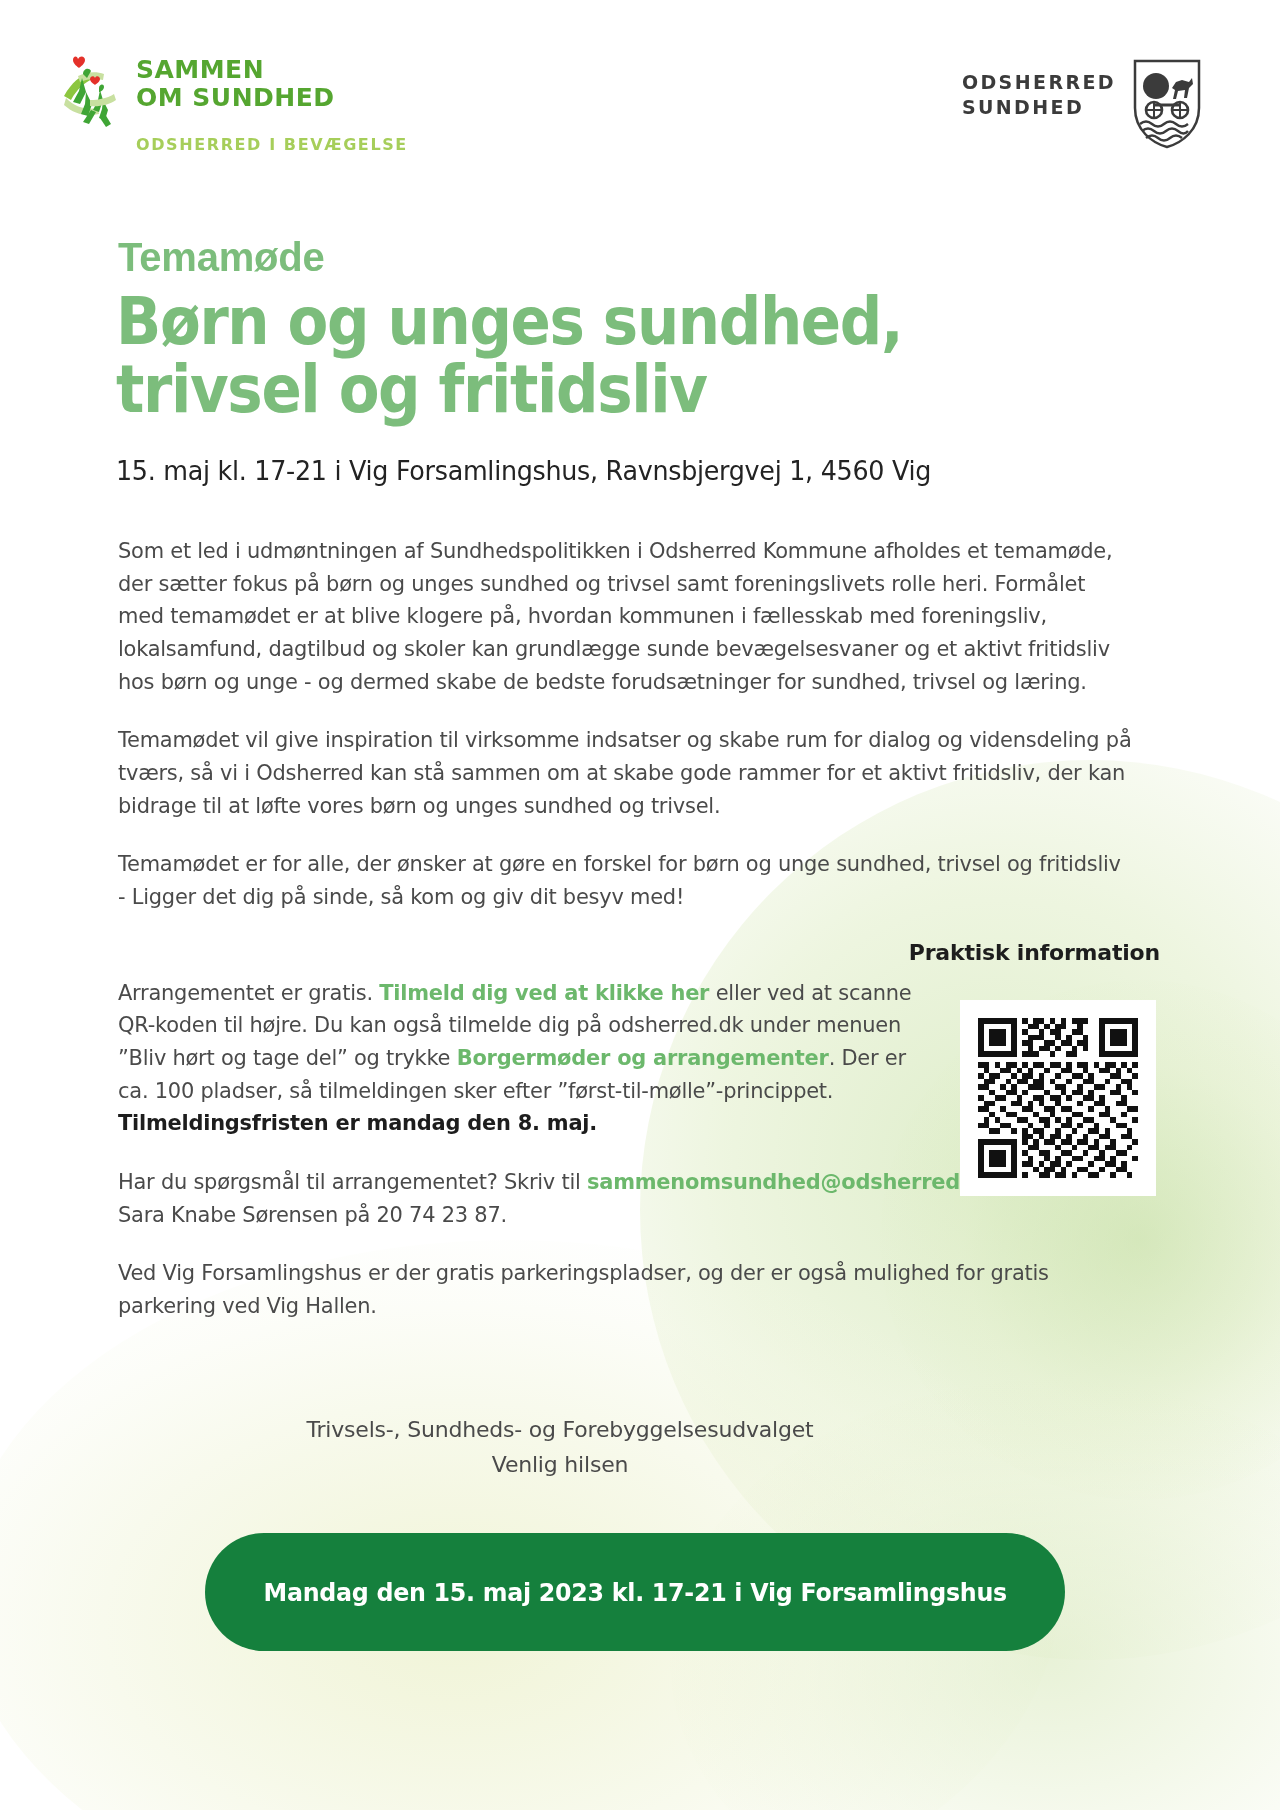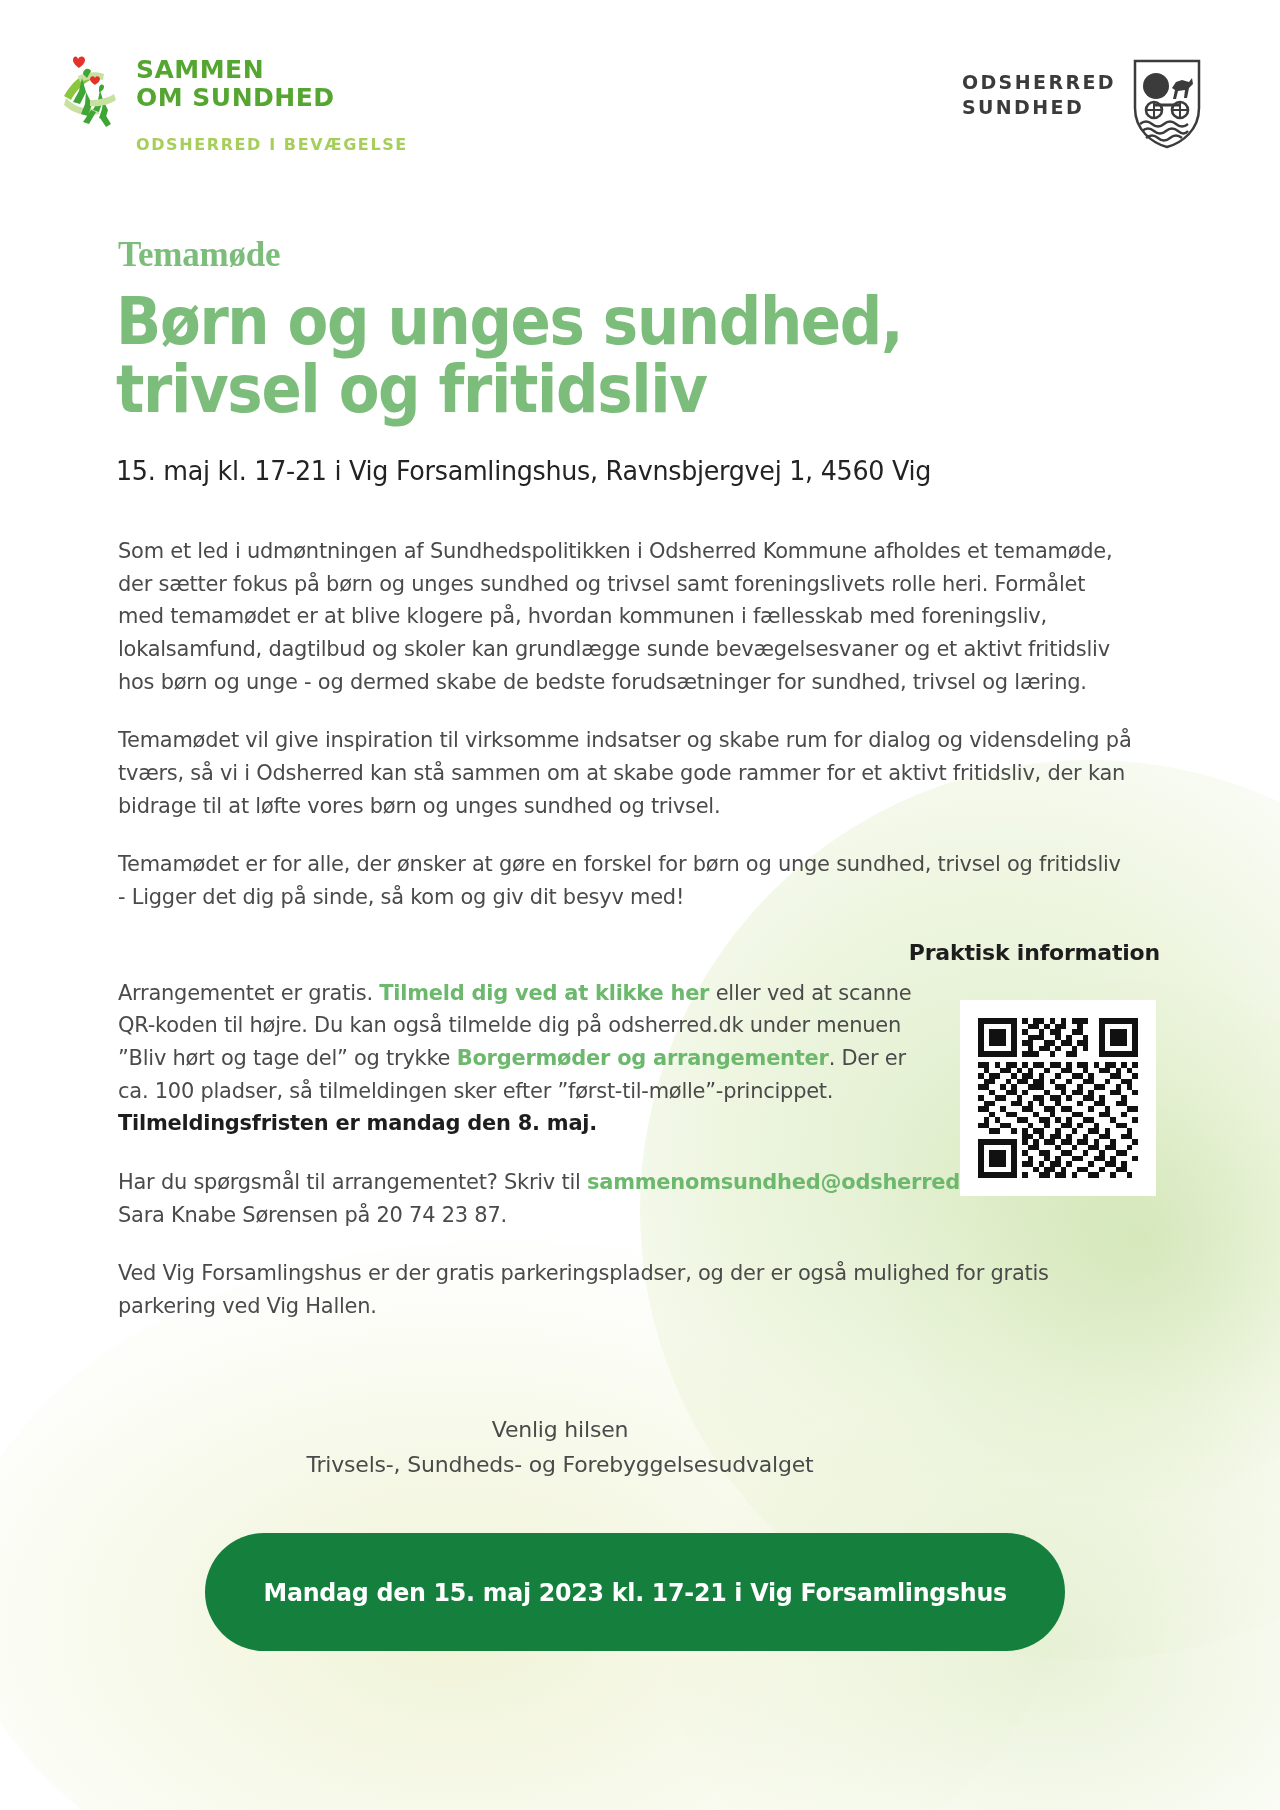--- a/index.html
+++ b/index.html
@@ -149,22 +149,22 @@
     width: 70px;
     height: 92px;
     flex: none;
   }
 
   
   .kicker {
     position: absolute;
     left: 118px;
     top: 235px;
-    font-family: Liberation Serif, serif;
-    font-size: 35px;
+    font-family: Liberation Sans, sans-serif;
+    font-size: 40px;
     font-weight: bold;
     color: #7cbd7c;
     letter-spacing: -0.2px;
   }
   .headline {
     position: absolute;
     left: 116px;
     top: 288px;
     width: 960px;
     font-family: "DejaVu Sans", sans-serif;
@@ -587,22 +587,22 @@
           <rect x="14" y="28" width="2" height="1"></rect>
             <rect x="17" y="28" width="1" height="1"></rect>
           <rect x="20" y="28" width="2" height="1"></rect>
             <rect x="24" y="28" width="1" height="1"></rect>
           <rect x="27" y="28" width="1" height="1"></rect>
         </g>
       </svg>
     </div>
 
     <div class="signoff">
+      <div>Trivsels-, Sundheds- og Forebyggelsesudvalget</div>
       <div>Venlig hilsen</div>
-      <div>Trivsels-, Sundheds- og Forebyggelsesudvalget</div>
     </div>
 
     <div class="cta">
       <span class="cta-label">Mandag den 15. maj 2023 kl. 17-21 i Vig Forsamlingshus</span>
     </div>
 
   </div>
 </div>
 
 </body></html>

